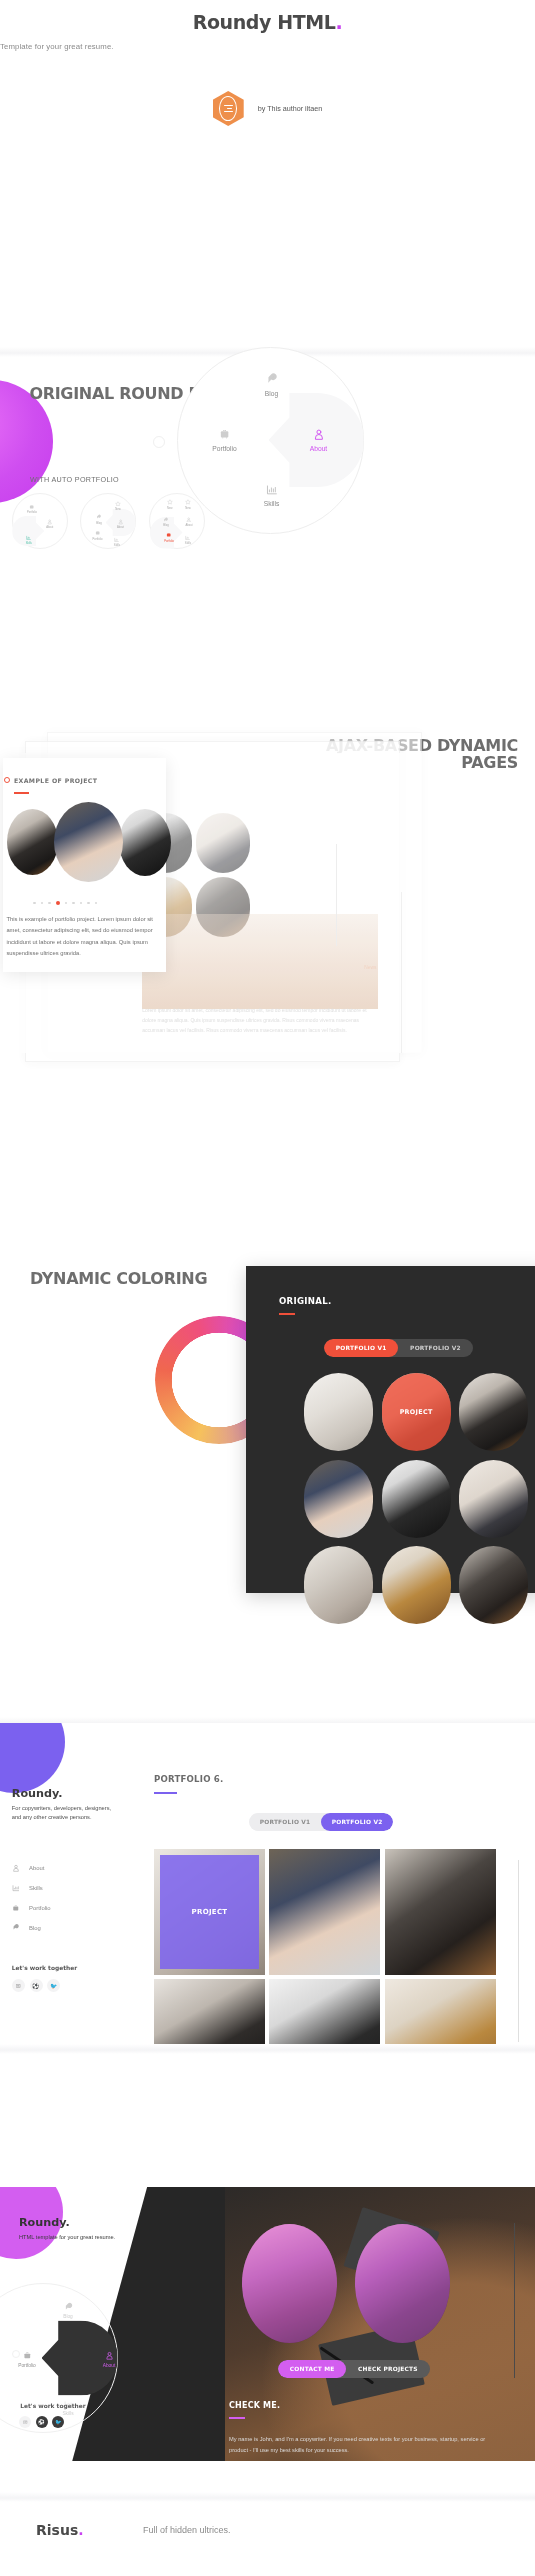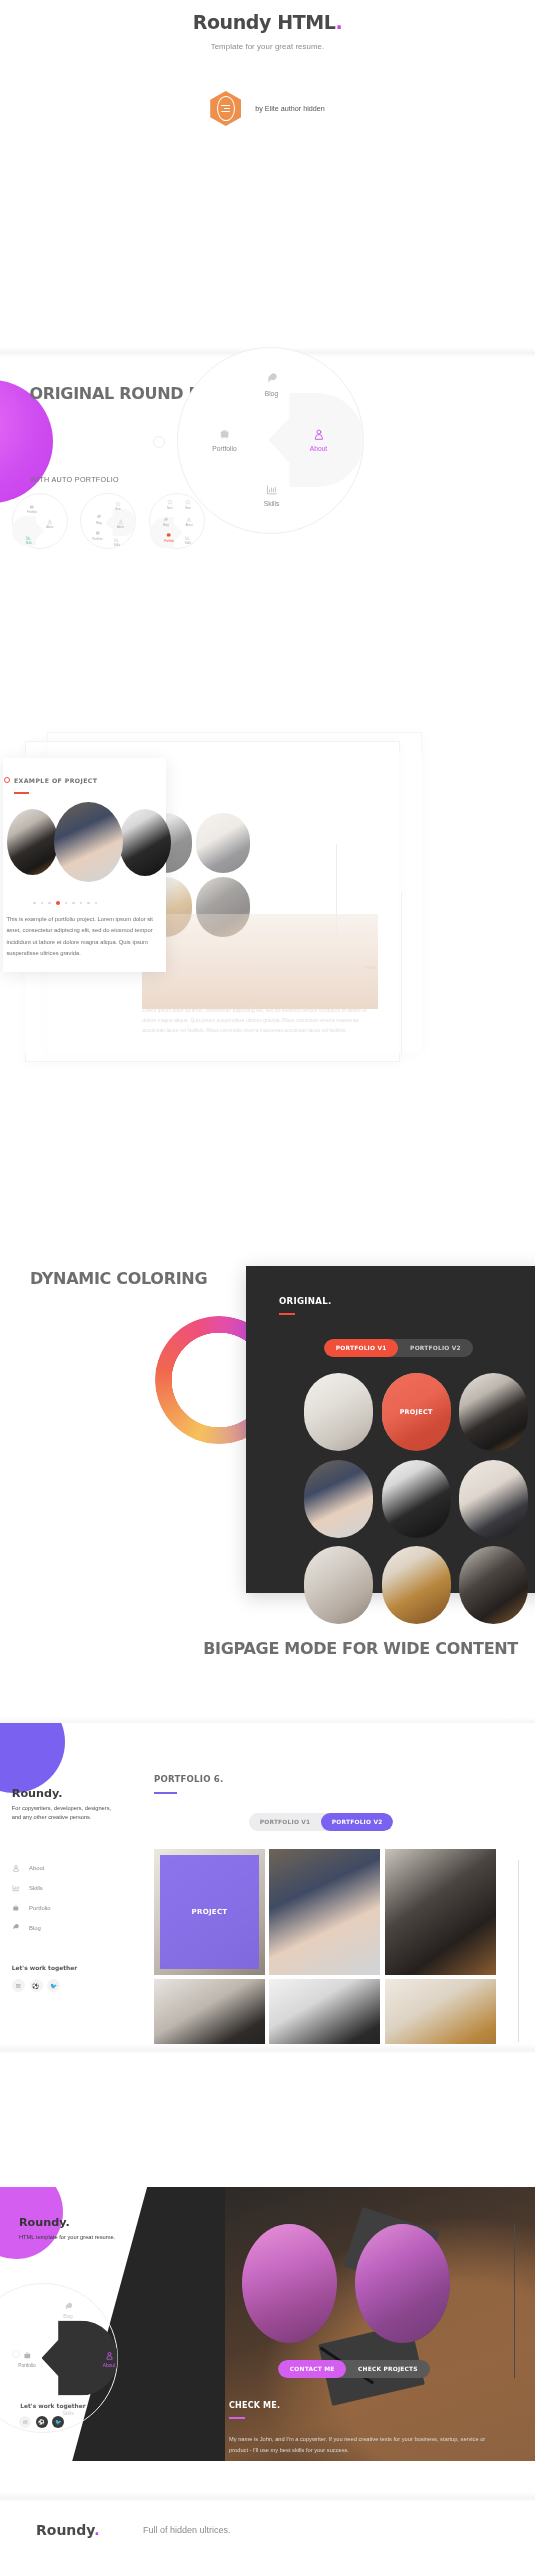--- a/index.html
+++ b/index.html
@@ -25,21 +25,21 @@
 
   
   #hero { position: absolute; left:0; top:0; width:517px; height:353px; }
   #hero-title {
     position: absolute; left:0; top: 10.7px; width:535px; text-align:center;
     font-family:"DejaVu Sans", sans-serif; font-weight:700; font-size:19px;
     color:#4a4a4a; letter-spacing:-0.4px;
   }
   #hero-title .dot { color:#c843f0; }
   #hero-sub {
-    position:absolute; left:0; top:42px; width:535px; text-align:center;
+    position:absolute; left:0; top:42px; width:535px; text-align:left;
     font-size:7.8px; color:#8b8b8b; letter-spacing:0.1px;
   }
   #hero-badge-row {
     position:absolute; left:0; top:91px; width:535px;
     display:flex; justify-content:center; align-items:center; gap:14px;
   }
   .hex {
     width:31px; height:35px; background:#ee8f4b; position:relative;
     clip-path: polygon(50% 0%, 100% 25%, 100% 75%, 50% 100%, 0% 75%, 0% 25%);
     display:flex; align-items:center; justify-content:center;
@@ -380,21 +380,21 @@
   <div id="hero-badge-row">
     <div class="hex">
       <div class="ring">
         <div class="bars">
             <i></i>
             <i></i>
             <i></i>
           </div>
       </div>
     </div>
-    <div id="hero-author">by Elite author hidden</div>
+    <div id="hero-author">by This author iltaen</div>
   </div>
 </div>
 
 <div class="band-divider" style="top:347px"></div>
 
 <div id="sec-menu">
   <div id="blob-magenta"></div>
   <div id="menu-heading" class="big-title">ORIGINAL ROUND MENU</div>
   <div id="menu-sub">WITH AUTO PORTFOLIO</div>
 
@@ -579,20 +579,21 @@
               <path d="M7 16v-4M11 16V8M15 16v-6"></path>
             </svg>
           </div>
         <div class="ml">Skills</div>
       </div>
     </div>
   </div>
 </div>
 
 <div id="sec-ajax">
+  <div id="ajax-heading" class="big-title">AJAX-BASED DYNAMIC PAGES</div>
 
   <div class="ghost-card" id="ghost3"></div>
   <div class="ghost-card" id="ghost2"></div>
 
   <div id="backdrop-page">
     <div class="bp-side">
       <div id="bp-title">Roundy.</div>
       <div class="bp-nav">
         <div>About</div>
         <div>Skills</div>
@@ -713,21 +714,20 @@
             <div class="ph ph-machine2"></div>
           </div>
       </div>
     </div>
   </div>
 </div>
 
 <div class="band-divider" style="top:1717px"></div>
 
 <div id="sec-big">
-  <div id="big-heading" class="big-title">BIGPAGE MODE FOR WIDE CONTENT</div>
 
   <div id="big-frame">
     <div id="bigblob"></div>
     <div id="big-logo">
       <span>Roundy.</span>
     </div>
     <div id="big-tag">For copywriters, developers, designers, and any other creative persons.</div>
 
     <div id="big-nav">
       <div class="nv">
@@ -898,17 +898,17 @@
     <div id="dk-p1">My name is John, and I'm a copywriter. If you need creative texts for your business, startup, service or product - I'll use my best skills for your success.</div>
     <div id="dk-p2">Lorem ipsum dolor sit amet, consectetur adipiscing elit, sed do eiusmod tempor incididunt ut labore et dolore magna aliqua. Quis ipsum suspendisse ultrices gravida. Risus commodo viverra maecenas accumsan lacus vel facilisis.</div>
     <div id="dk-scrollbar"></div>
   </div>
 </div>
 
 <div class="band-divider" style="top:2492px"></div>
 
 <div id="footer">
   <div id="ft-logo">
-    <span>Roundy</span><span class="dot">.</span>
+    <span>Risus</span><span class="dot">.</span>
   </div>
   <div id="ft-sub">Full of hidden ultrices.</div>
 </div>
 
 
 </body></html>

